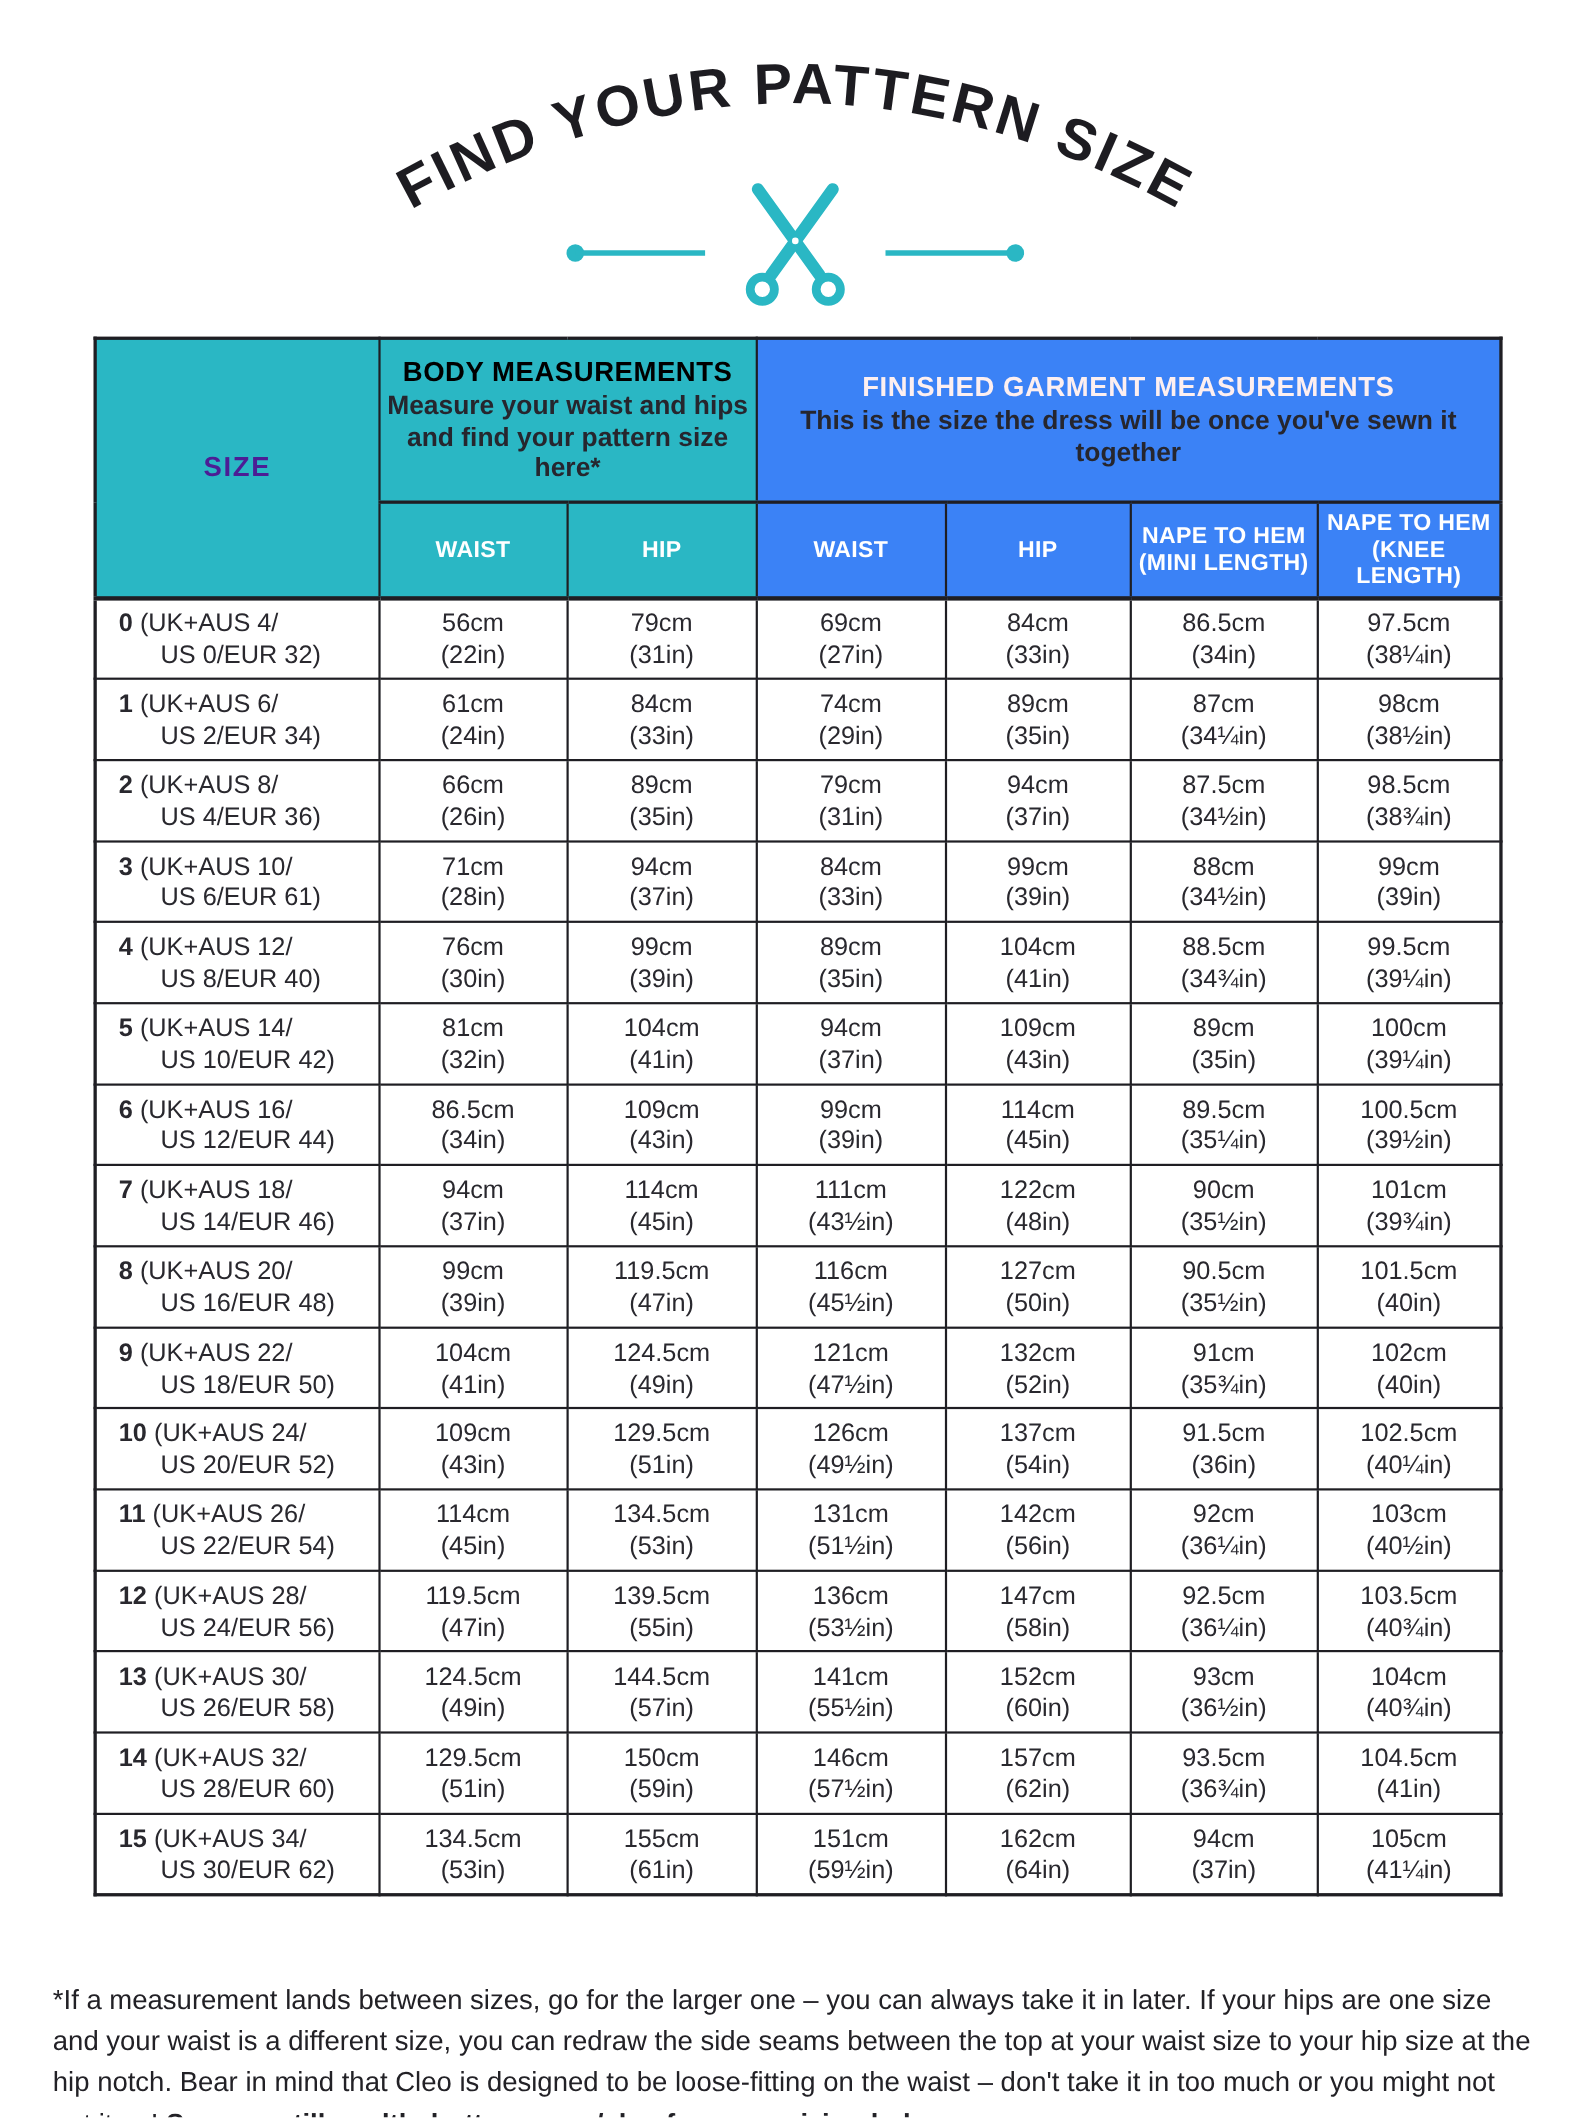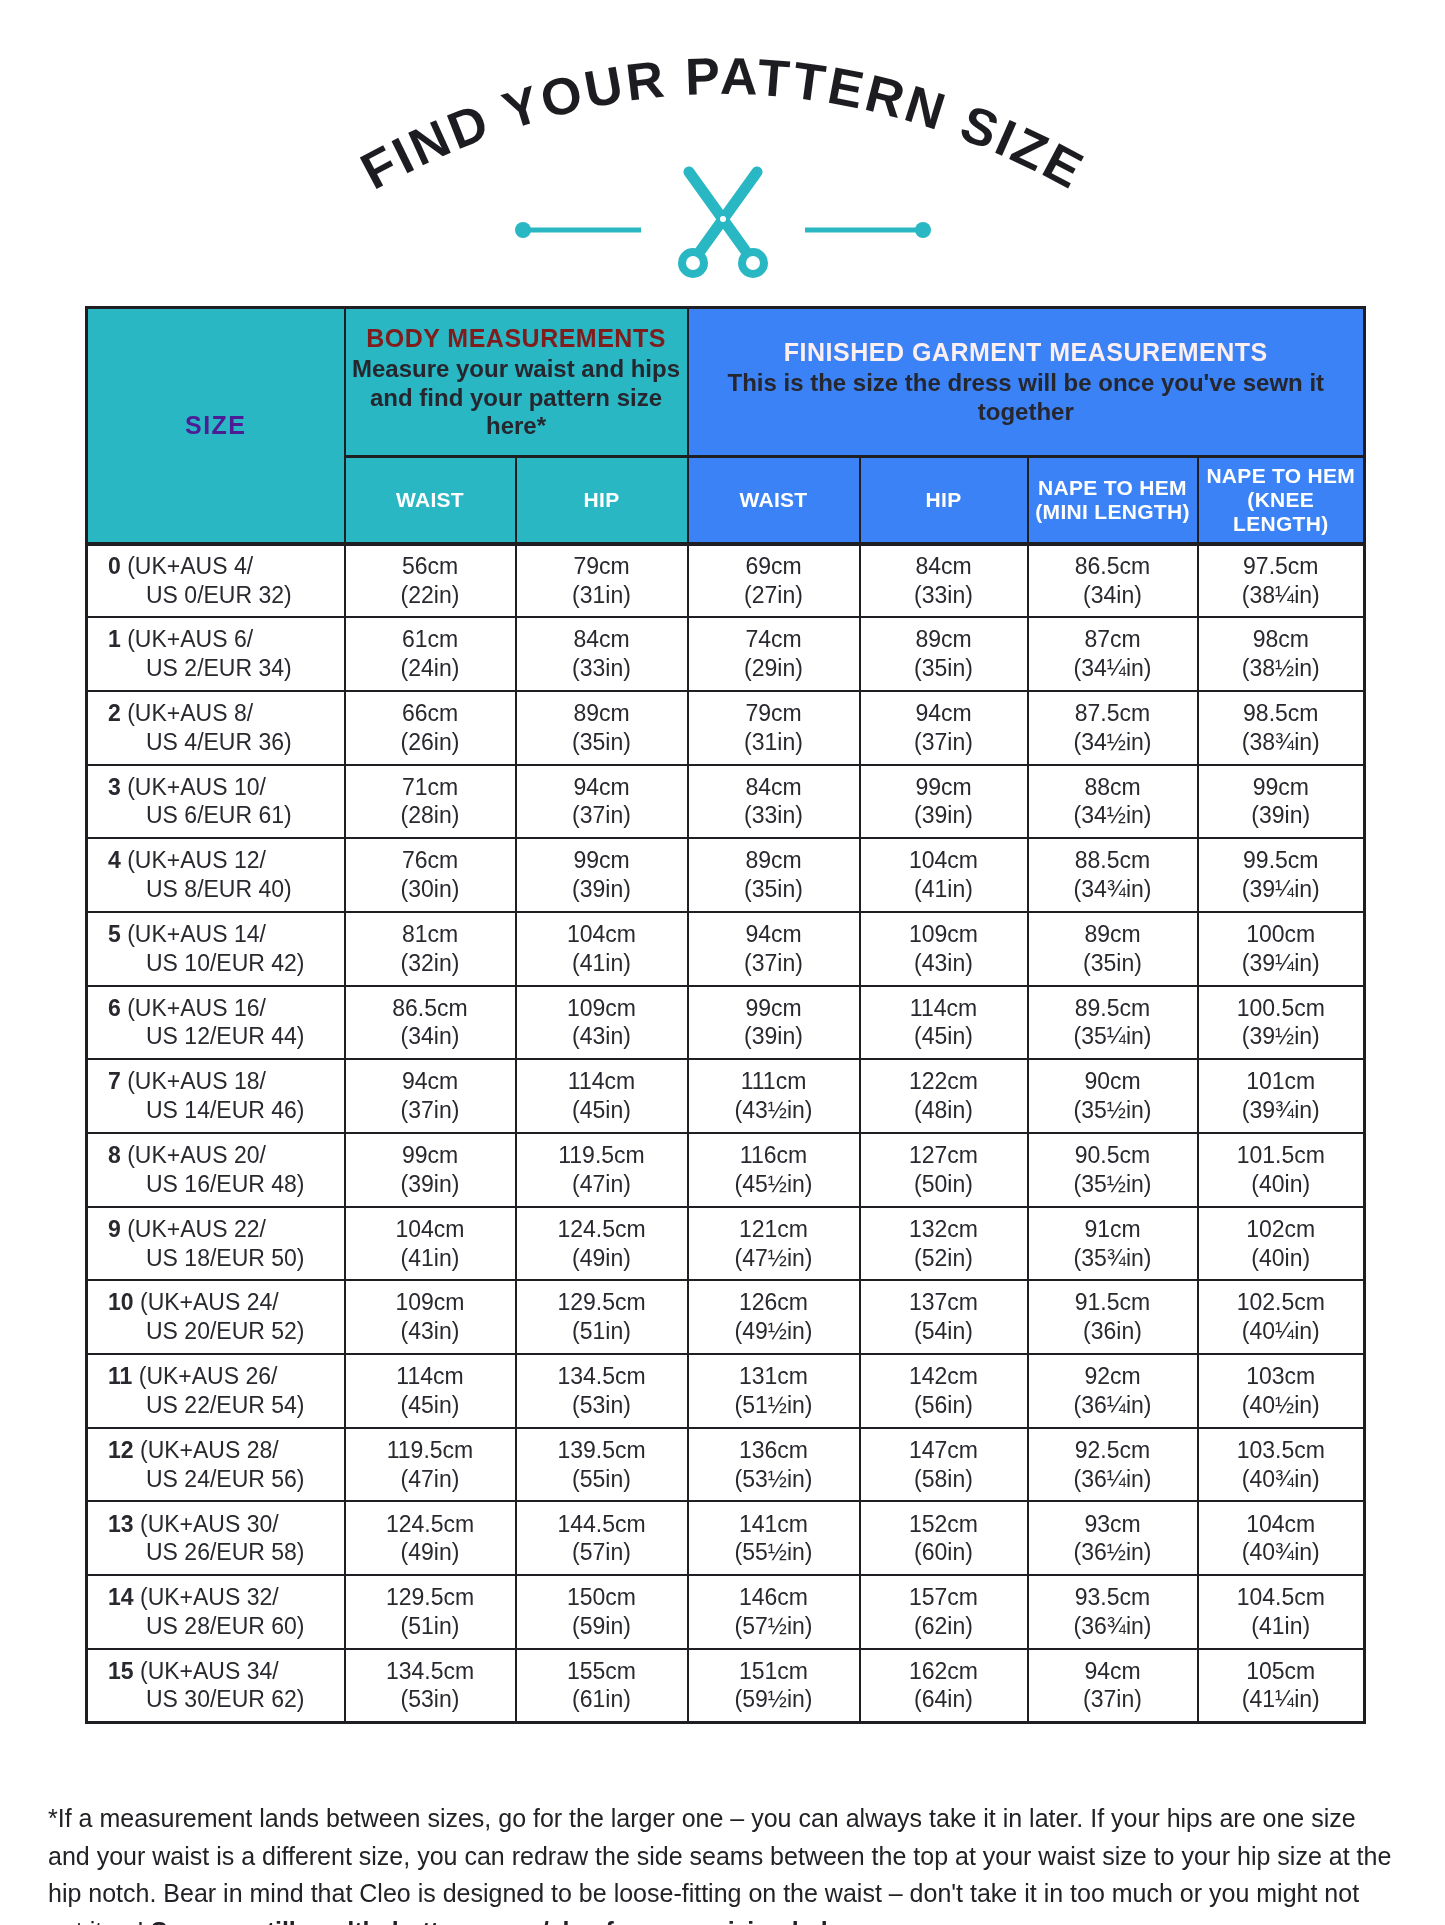--- a/index.html
+++ b/index.html
@@ -23,21 +23,21 @@
   .size-table th, .size-table td {
     border:2px solid #1f1e23; padding:0; text-align:center; vertical-align:middle;
   }
   .teal  { background:#2ab7c4; }
   .pink  { background:#3b82f6; }
 
   .th-size {
     color:#4c1d95; font-size:25px; font-weight:bold; letter-spacing:1.5px;
   }
   .th-group { vertical-align:top; padding:18px 10px 8px 10px; height:149px; box-sizing:border-box; }
-  .grp-title { font-size:25px; font-weight:bold; letter-spacing:0.5px; color:#7f1d1d; line-height:1.2; }
+  .grp-title { font-size:25px; font-weight:bold; letter-spacing:0.5px; color:#000000; line-height:1.2; }
   .grp-title.on-pink { color:#fdeff0; }
   .grp-sub { font-size:24px; color:#26262e; line-height:1.2; margin-top:2px; }
 
   tr.subhead th {
     height:87px; box-sizing:border-box;
     color:#ffffff; font-size:21px; font-weight:bold; line-height:1.15; letter-spacing:0.3px;
     border-top:3px solid #1f1e23; border-bottom:4px solid #1f1e23;
     padding:4px 6px;
   }
   .size-table thead th.th-size { border-bottom:4px solid #1f1e23; }

